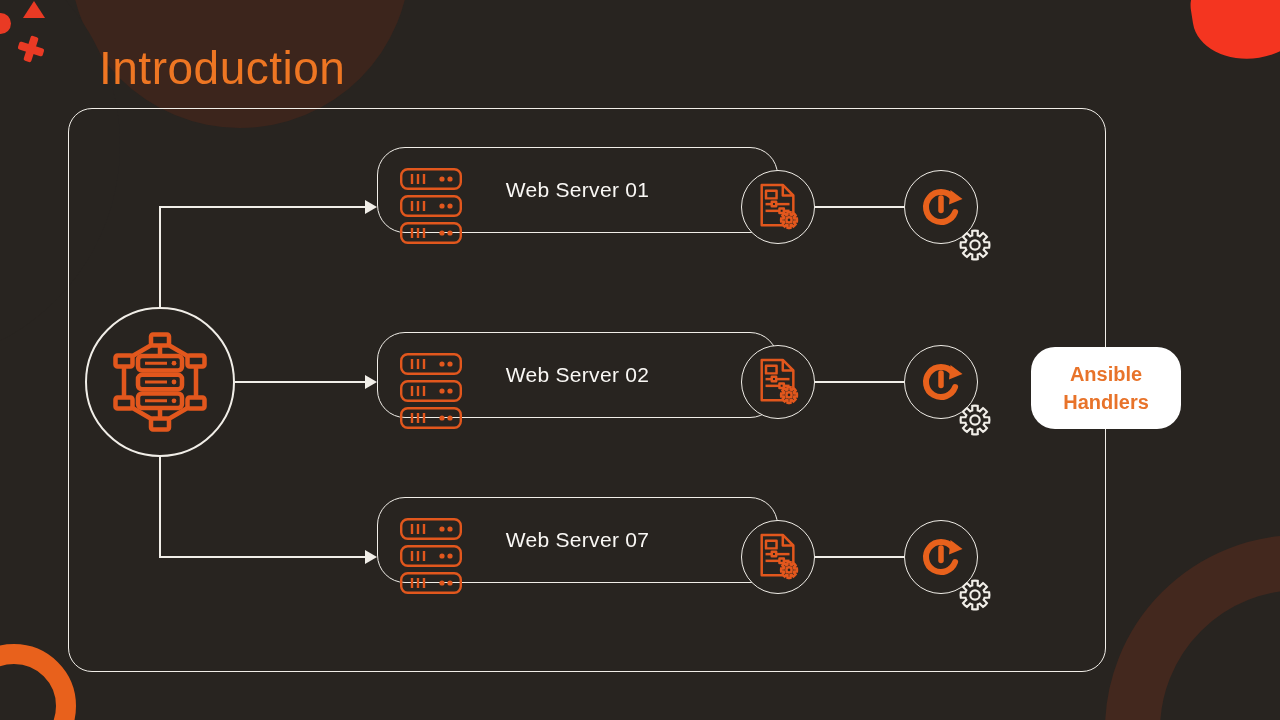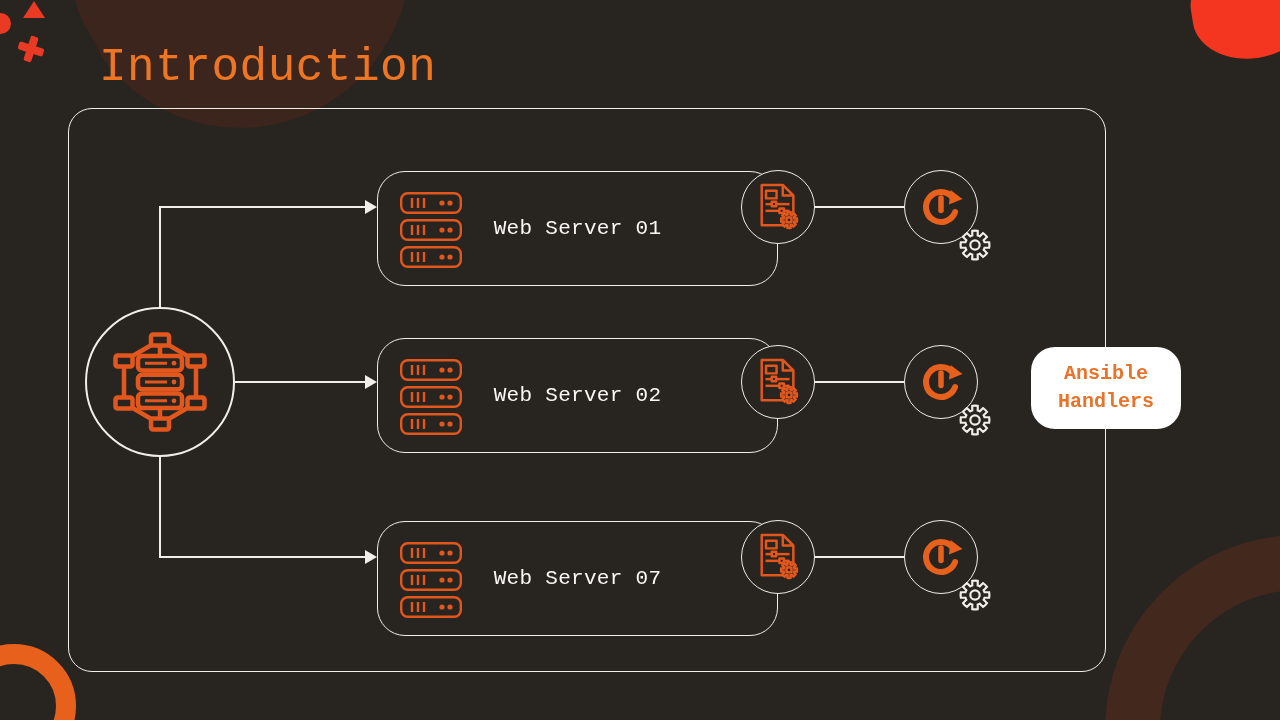--- a/index.html
+++ b/index.html
@@ -1,19 +1,19 @@
 <!DOCTYPE html>
 <html><head>
 <meta charset="utf-8">
 <style>
   html,body{margin:0;padding:0;background:#111;}
   .stage{
     position:relative;width:1280px;height:720px;overflow:hidden;
     background:#282420;
-    font-family:Liberation Mono, monospace;
+    font-family:Liberation Sans, sans-serif;
   }
   
   .deco{position:absolute;}
   .maroon-circle-tl{left:70px;top:-212px;width:340px;height:340px;border-radius:50%;background:#3C251C;}
   .cover-circle-tl{left:-320px;top:-75px;width:440px;height:440px;border-radius:50%;background:#282420;}
   .red-triangle{left:23px;top:1px;width:0;height:0;border-left:11px solid transparent;border-right:11px solid transparent;border-bottom:17px solid #E93A24;}
   .red-half-circle{left:-10px;top:13px;width:21px;height:21px;border-radius:50%;background:#E93A24;}
   .red-cross{left:18px;top:36px;width:26px;height:26px;transform:rotate(18deg);}
   .red-cross::before{content:"";position:absolute;left:9px;top:0;width:8px;height:26px;background:#E93A24;border-radius:2px;}
   .red-cross::after{content:"";position:absolute;left:0;top:9px;width:26px;height:8px;background:#E93A24;border-radius:2px;}
@@ -26,25 +26,25 @@
     font-size:46px;line-height:1.15;font-weight:400;letter-spacing:0.5px;
   }
   
   .frame{
     position:absolute;left:68px;top:108px;width:1038px;height:564px;
     border:1.6px solid #F1EEE8;border-radius:24px;box-sizing:border-box;z-index:1;
   }
   .wires{position:absolute;left:0;top:0;z-index:2;}
   
   .server-box{
-    position:absolute;left:377px;width:401px;height:115px;
+    position:absolute;left:377px;width:401px;height:86px;
     border:1.6px solid #F1EEE8;border-radius:28px;box-sizing:border-box;
-    background:#282420;z-index:3;margin-top:24px;
-  }
-  .row1 .server-box{top:147px;} .row2 .server-box{top:314px;} .row3 .server-box{top:497px;}
+    background:#282420;z-index:3;
+  }
+  .row1 .server-box{top:147px;} .row2 .server-box{top:332px;} .row3 .server-box{top:497px;}
   .rack{position:absolute;left:22px;top:20px;display:flex;flex-direction:column;gap:5px;}
   .server-label{
     position:absolute;left:0;right:0;top:0;bottom:0;display:flex;align-items:center;justify-content:center;
     color:#FAF8F5;font-size:21px;font-weight:400;letter-spacing:0.3px;
   }
   
   .icon-circle{
     position:absolute;width:74px;height:74px;border-radius:50%;
     border:1.8px solid #F1EEE8;background:#282420;box-sizing:border-box;
     display:flex;align-items:center;justify-content:center;z-index:4;

